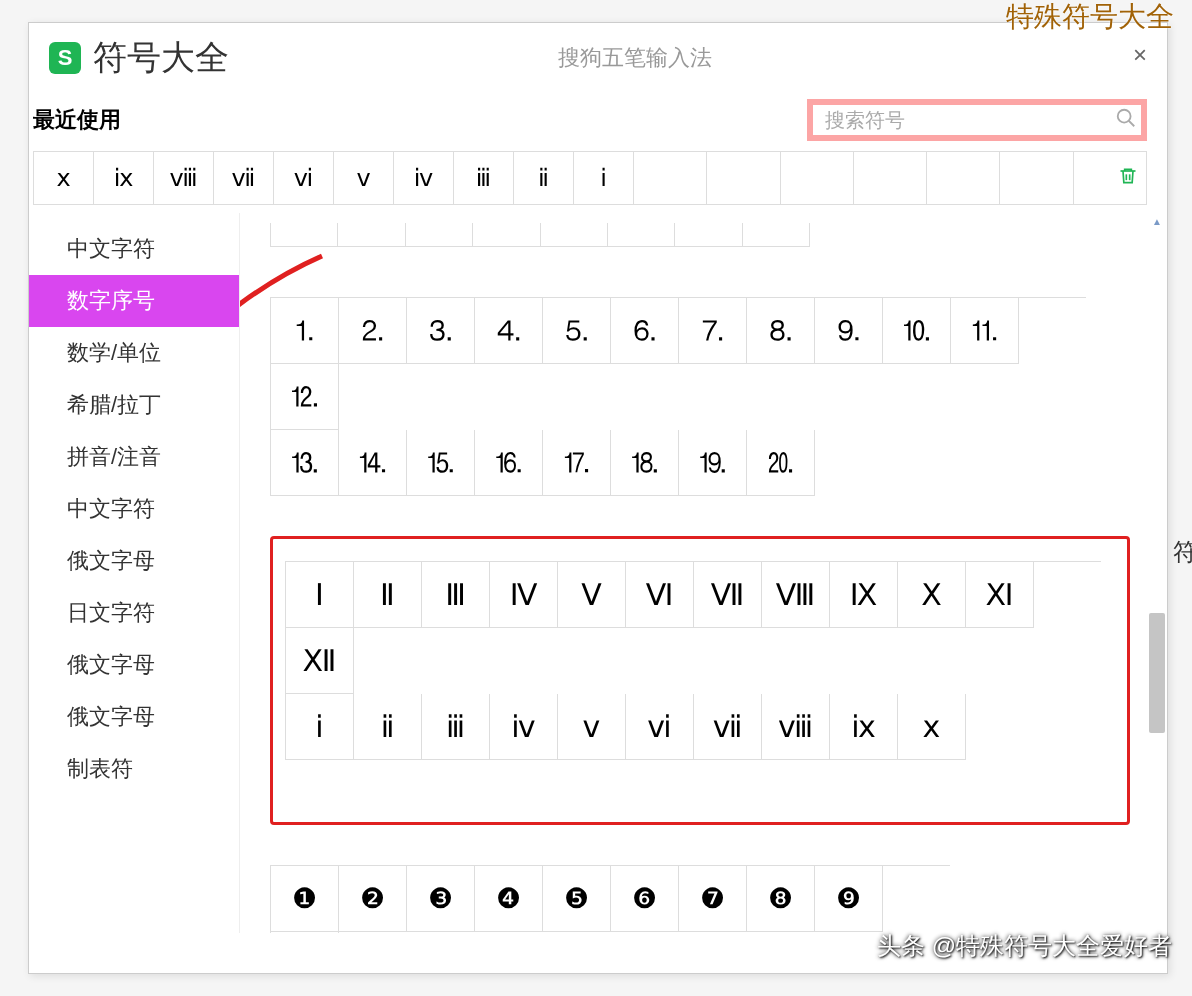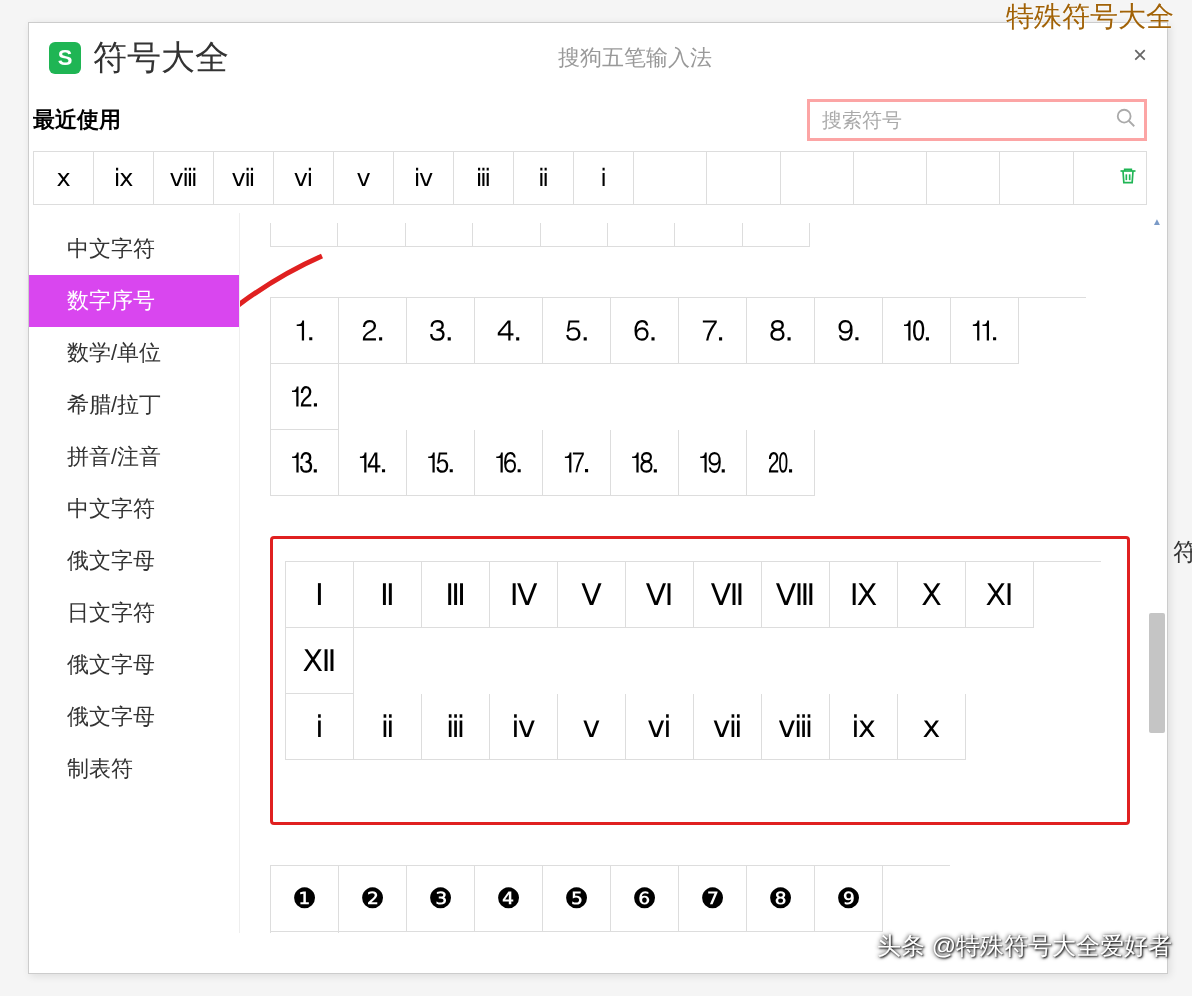--- a/index.html
+++ b/index.html
@@ -75,21 +75,21 @@
       font-weight: bold;
       color: #000;
     }
     .search-wrap {
       position: relative;
       width: 340px;
     }
     .search-input {
       width: 100%;
       height: 42px;
-      border: 3px solid #fca5a5;
+      border: 6px solid #fca5a5;
       padding: 0 40px 0 12px;
       font-size: 20px;
       color: #333;
       outline: none;
     }
     .search-input::placeholder { color: #aaa; }
     .search-icon {
       position: absolute;
       right: 10px;
       top: 50%;

